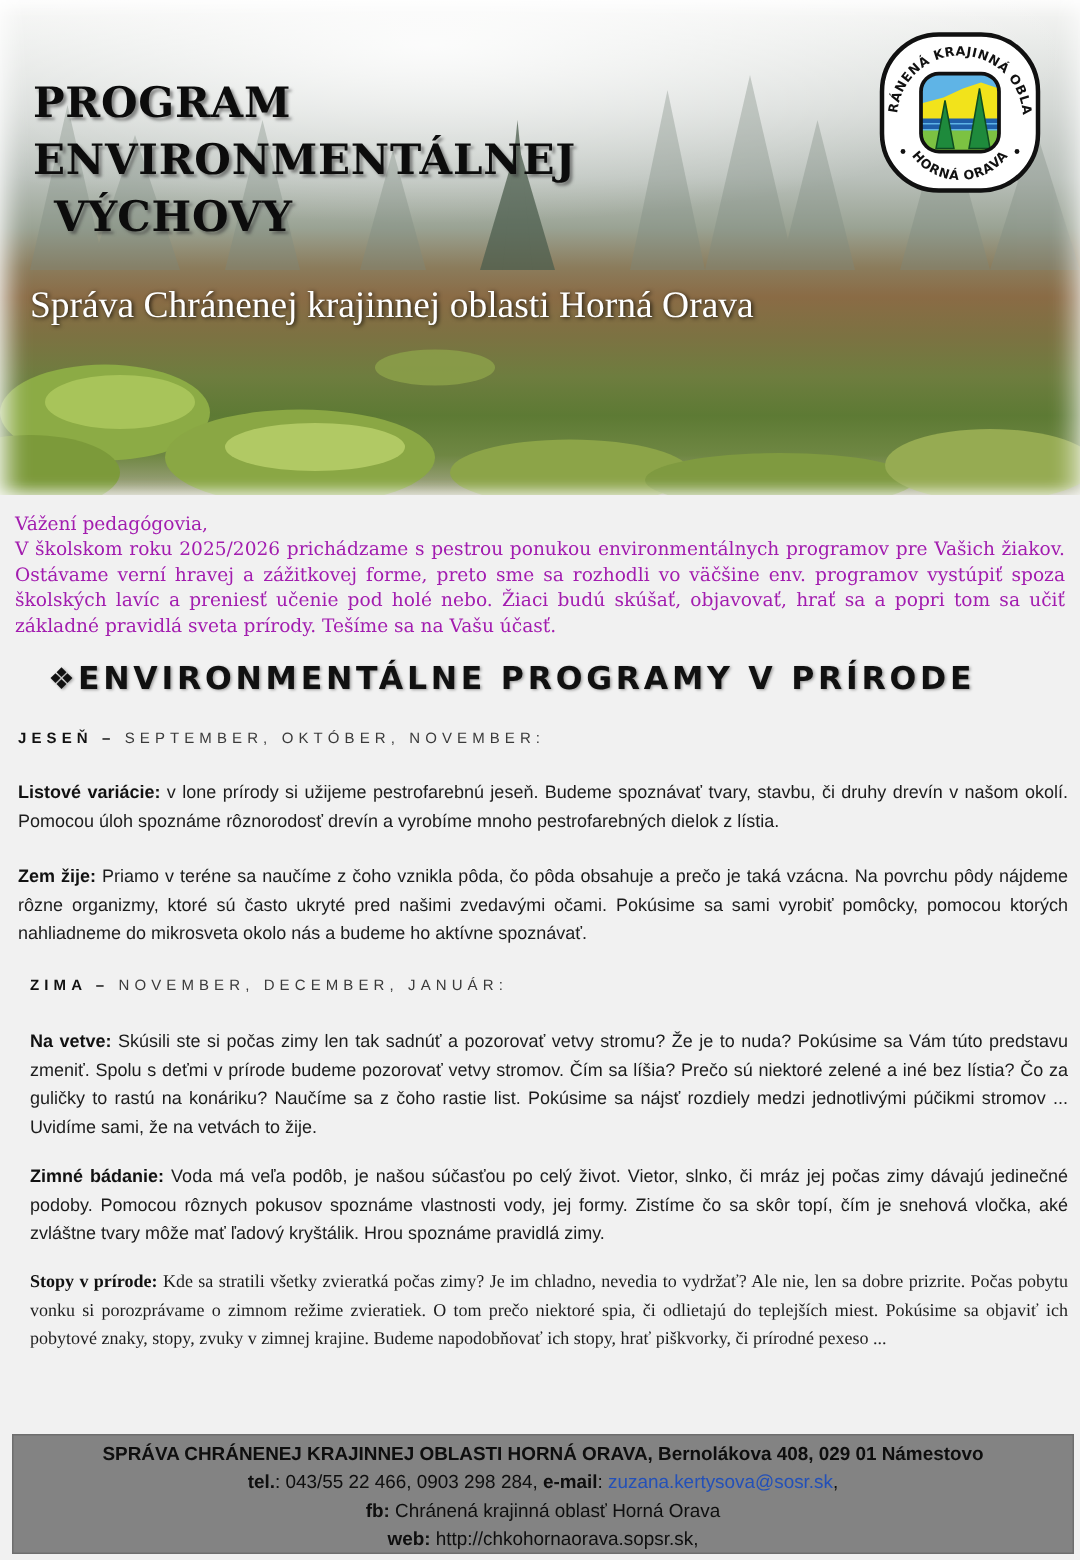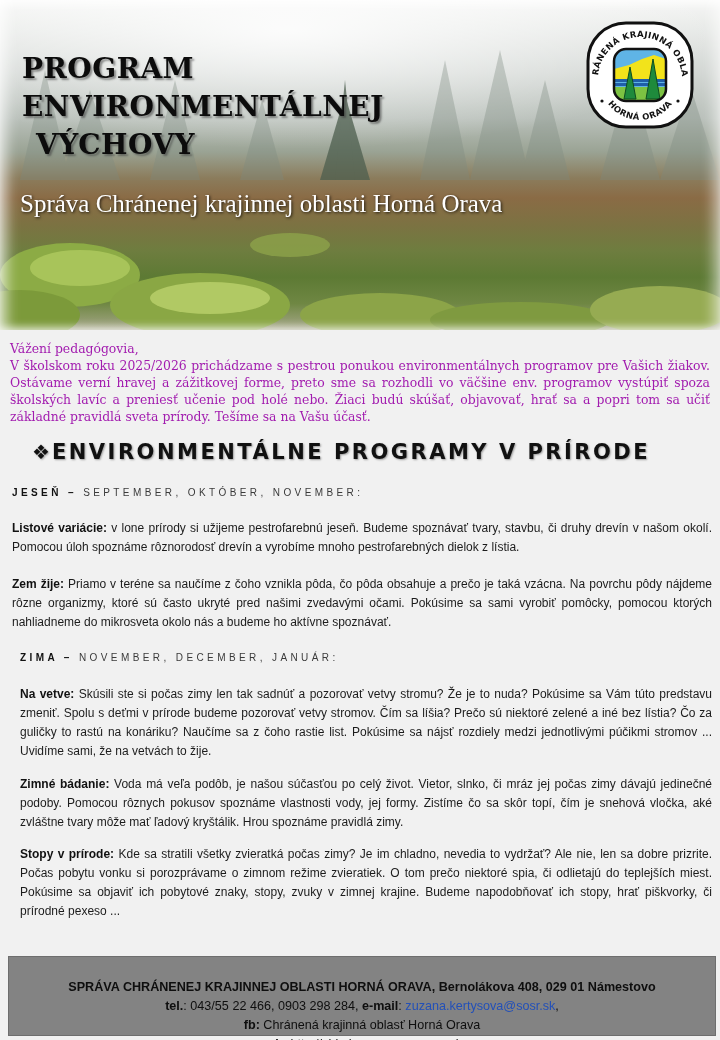--- a/index.html
+++ b/index.html
@@ -64,28 +64,28 @@
   
   .prog {
     position: absolute; font-family: "Liberation Sans", sans-serif; font-size: 12px; line-height: 19px;
     color: #1c1c1c; text-align: justify;
   }
   .prog b { font-weight: bold; color: #111; }
   .prog.p1 { left: 12px; top: 519px; width: 700px; }
   .prog.p2 { left: 12px; top: 575px; width: 700px; }
   .prog.p3 { left: 20px; top: 685px; width: 692px; }
   .prog.p4 { left: 20px; top: 775px; width: 692px; }
-  .prog.p5 { left: 20px; top: 845px; width: 692px; }
+  .prog.p5 { left: 20px; top: 845px; width: 692px; font-family: Liberation Serif, serif; }
 
   
   .footer {
     position: absolute; left: 8px; top: 956px; width: 708px; height: 80px;
     background: #838383; border: 1px solid #6e6e6e;
     font-family: "Liberation Sans", sans-serif; font-size: 12.6px; line-height: 19px;
-    color: #0e0e0e; text-align: center; padding-top: 21px;
+    color: #0e0e0e; text-align: center; padding-top: 3px;
   }
   .footer .row { display: block; white-space: nowrap; }
   .footer b { font-weight: bold; }
   .footer a { color: #2350b8; }
 </style>
 </head>
 <body>
 
 <div class="hero">
   <div class="fog"></div>

